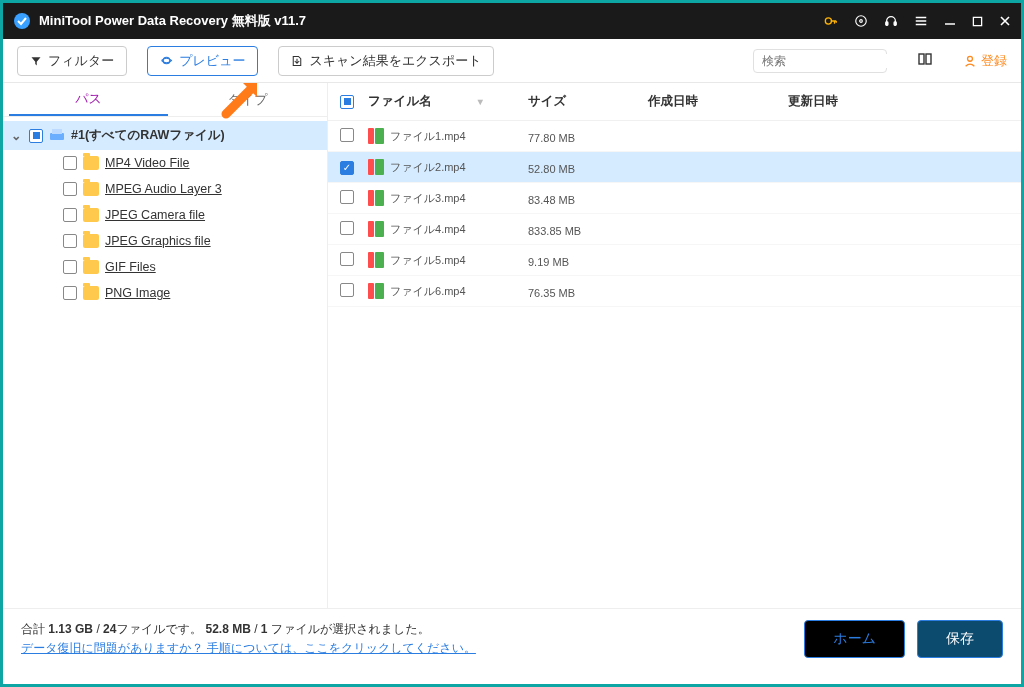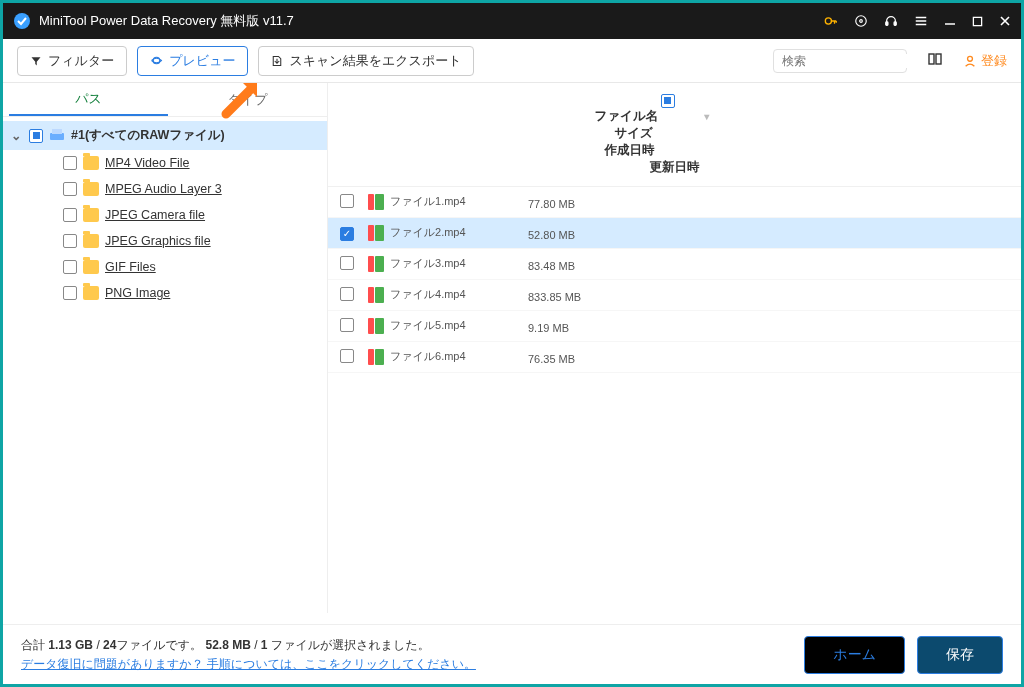--- a/index.html
+++ b/index.html
@@ -1,64 +1,64 @@
 <!DOCTYPE html>
 <html><head>
 <meta charset="utf-8">
 <style>
 * { margin: 0; padding: 0; box-sizing: border-box; font-family: "Segoe UI", "Yu Gothic UI", Meiryo, sans-serif; }
 body { width: 1024px; height: 687px; background: #fff; border: 3px solid #0ea5a5; overflow: hidden; position: relative; }
 
 .titlebar { height: 36px; background: #1a1a1a; color: #fff; display: flex; align-items: center; padding: 0 10px; }
 .titlebar .logo { width: 18px; height: 18px; margin-right: 8px; display: inline-flex; align-items: center; justify-content: center; }
-.titlebar .title { font-size: 13px; font-weight: normal; flex: 1; }
+.titlebar .title { font-size: 13px; font-weight: bold; flex: 1; }
 .titlebar .tb-icons { display: flex; gap: 16px; align-items: center; }
 .titlebar .tb-icon { cursor: pointer; display: inline-flex; }
 
-.toolbar { height: 44px; display: flex; align-items: center; padding: 0 14px; gap: 10px; border-bottom: 1px solid #e8e8e8; }
+.toolbar { height: 44px; display: flex; align-items: center; padding: 0 14px; gap: 20px; border-bottom: 1px solid #e8e8e8; }
 .btn { display: inline-flex; align-items: center; gap: 6px; border: 1px solid #ccc; border-radius: 4px; padding: 5px 12px; font-size: 13px; background: #fff; cursor: pointer; color: #333; }
 .btn.primary-outline { border-color: #2b7de1; color: #2b7de1; }
 .toolbar-spacer { flex: 1; }
 .search-box { display: flex; align-items: center; border: 1px solid #e0e0e0; border-radius: 4px; padding: 4px 8px; width: 134px; color: #999; }
 .search-box input { border: none; outline: none; font-size: 12px; flex: 1; color: #555; }
 .column-ic { width: 18px; cursor: pointer; color: #333; }
 .login { color: #ff8a1f; font-size: 13px; display: inline-flex; align-items: center; gap: 4px; cursor: pointer; margin-left: 8px; }
 
 .main { display: flex; height: 530px; }
 .sidebar { width: 325px; border-right: 1px solid #eee; display: flex; flex-direction: column; }
 .tabs { display: flex; height: 34px; border-bottom: 1px solid #eee; }
 .tab { flex: 1; display: flex; align-items: center; justify-content: center; font-size: 13px; cursor: pointer; color: #666; }
-.tab.active { color: #15803d; border-bottom: 2px solid #2b7de1; margin-left: 6px; }
+.tab.active { color: #a21caf; border-bottom: 2px solid #2b7de1; margin-left: 6px; }
 .tree { flex: 1; overflow: auto; font-size: 12.5px; padding-top: 4px; }
 .tree-root { display: flex; align-items: center; gap: 6px; padding: 6px 8px; background: #d5ebff; font-weight: bold; color: #333; }
 .tree-item { display: flex; align-items: center; gap: 6px; padding: 6px 8px 6px 60px; color: #333; text-decoration: underline; }
 .checkbox { width: 14px; height: 14px; border: 1px solid #888; border-radius: 2px; background: #fff; cursor: pointer; display: inline-flex; align-items: center; justify-content: center; }
 .checkbox.indet { border-color: #2b7de1; }
 .checkbox.indet::after { content: ""; width: 7px; height: 7px; background: #2b7de1; }
 .folder-ic { width: 16px; height: 14px; display: inline-block; background: #ffc94d; border-radius: 2px; position: relative; }
 .folder-ic::before { content: ""; position: absolute; top: -3px; left: 0; width: 7px; height: 3px; background: #ffc94d; border-radius: 1px 1px 0 0; }
 .caret { width: 10px; color: #666; margin-right: 2px; }
 
 .filelist { flex: 1; display: flex; flex-direction: column; }
-.fl-header { display: flex; align-items: center; padding: 10px 12px; font-size: 12.5px; font-weight: bold; color: #333; border-bottom: 1px solid #f0f0f0; flex-direction: column; }
+.fl-header { display: flex; align-items: center; padding: 10px 12px; font-size: 12.5px; font-weight: bold; color: #333; border-bottom: 1px solid #f0f0f0; }
 .fl-row { display: flex; align-items: flex-end; padding: 7px 12px; font-size: 11px; color: #555; border-bottom: 1px solid #f6f6f6; }
 .fl-row.sel { background: #d5ebff; }
 .col-check { width: 28px; }
 .col-name { width: 160px; display: flex; align-items: center; gap: 6px; }
 .col-size { width: 120px; }
 .col-created { width: 140px; }
 .col-modified { flex: 1; }
 .file-ic { width: 16px; height: 16px; display: inline-block; position: relative; }
 .file-ic::before { content: ""; position: absolute; left: 0; top: 0; width: 6px; height: 16px; background: #ff4d4d; border-radius: 1px; }
 .file-ic::after { content: ""; position: absolute; left: 7px; top: 0; width: 9px; height: 16px; background: #4caf50; border-radius: 1px; }
 .checkbox.checked { background: #2b7de1; border-color: #2b7de1; }
 .checkbox.checked::after { content: "✓"; color: #fff; font-size: 10px; line-height: 1; }
 .sort-ic { color: #bbb; font-size: 10px; margin-left: 40px; }
 
-.footer { position: absolute; bottom: 0; left: 0; right: 0; height: 60px; border-top: 1px solid #eee; display: flex; align-items: center; padding: 0 18px; background: #fff; }
+.footer { position: absolute; bottom: 16px; left: 0; right: 0; height: 60px; border-top: 1px solid #eee; display: flex; align-items: center; padding: 0 18px; background: #fff; }
 .footer-left { font-size: 12px; color: #333; flex: 1; }
 .footer-left .link { color: #2b7de1; text-decoration: underline; cursor: pointer; font-size: 12px; display: block; margin-top: 2px; }
 .footer-btn { padding: 9px 28px; border-radius: 4px; font-size: 14px; cursor: pointer; margin-left: 12px; }
 .footer-btn.home { border: 1px solid #2b7de1; color: #2b7de1; background: #000000; }
 .footer-btn.save { background: #0c4a6e; color: #fff; border: 1px solid #2b7de1; }
 
 .arrow-annot { position: absolute; left: 218px; top: 76px; pointer-events: none; }
 </style>
 </head>
 <body>

